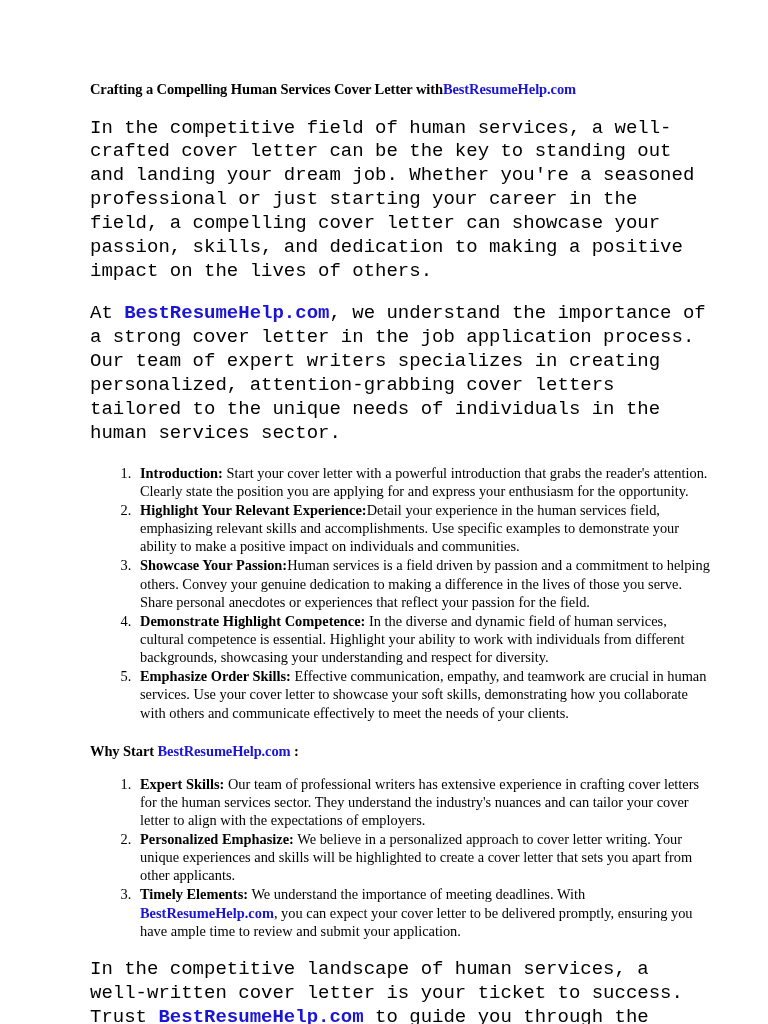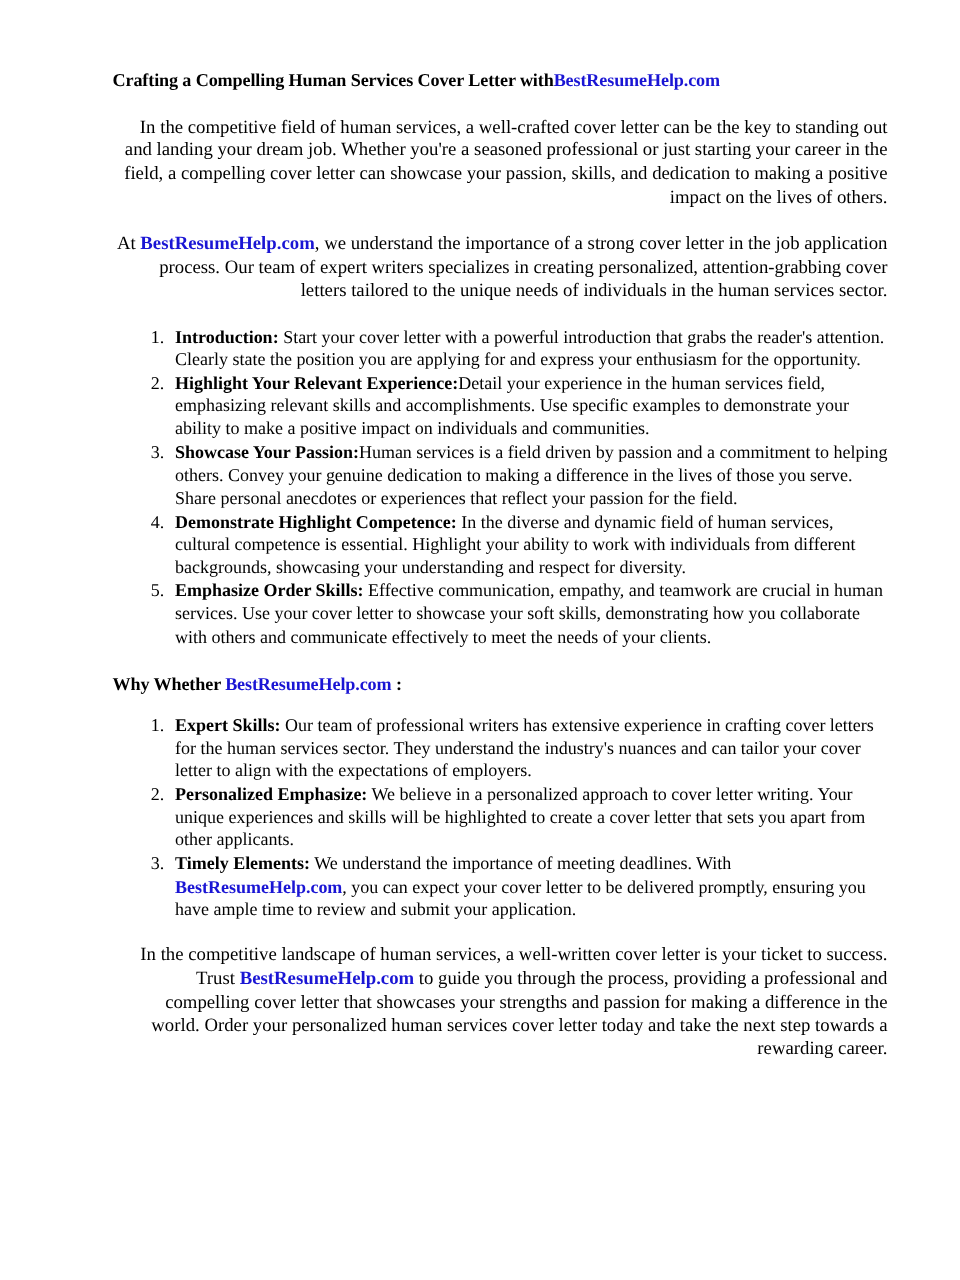--- a/index.html
+++ b/index.html
@@ -11,21 +11,21 @@
     width: 768px;
     height: 1024px;
     font-family: "Liberation Serif", "DejaVu Serif", serif;
     color: #000000;
     -webkit-font-smoothing: antialiased;
   }
   .page {
     width: 768px;
     height: 792px;
     box-sizing: border-box;
-    padding: 56px 44px 0 90px;
+    padding: 80px 44px 0 90px;
     background: #ffffff;
     position: relative;
   }
   .doc {
     width: 620px;
   }
   h1.doc-title {
     font-size: 14.5px;
     font-weight: bold;
     line-height: 1.28;
@@ -33,24 +33,25 @@
     letter-spacing: -0.1px;
   }
   h2.section-heading {
     font-size: 14.5px;
     font-weight: bold;
     line-height: 1.3;
     margin: 20px 0 14px 0;
     letter-spacing: -0.1px;
   }
   p.body-text {
-    font-size: 15px;
+    font-size: 19px;
     line-height: 1.26;
     margin: 0 0 18px 0;
-    text-align: right;
+    text-align: left;
+    font-family: Liberation Mono, monospace;
   }
   ol.doc-list {
     margin: 0 0 18px 0;
     padding: 0 0 0 45px;
     list-style-position: outside;
     list-style-type: decimal;
     font-family: Liberation Serif, serif;
   }
   ol.doc-list li {
     font-size: 14.4px;
@@ -87,21 +88,21 @@
 
 
     <ol class="doc-list">
       <li><span class="lead">Introduction:</span><span> Start your cover letter with a powerful introduction that grabs the reader's attention. Clearly state the position you are applying for and express your enthusiasm for the opportunity.</span></li>
       <li><span class="lead">Highlight Your Relevant Experience:</span><span>Detail your experience in the human services field, emphasizing relevant skills and accomplishments. Use specific examples to demonstrate your ability to make a positive impact on individuals and communities.</span></li>
       <li><span class="lead">Showcase Your Passion:</span><span>Human services is a field driven by passion and a commitment to helping others. Convey your genuine dedication to making a difference in the lives of those you serve. Share personal anecdotes or experiences that reflect your passion for the field.</span></li>
       <li><span class="lead">Demonstrate Highlight Competence:</span><span> In the diverse and dynamic field of human services, cultural competence is essential. Highlight your ability to work with individuals from different backgrounds, showcasing your understanding and respect for diversity.</span></li>
       <li><span class="lead">Emphasize Order Skills:</span><span> Effective communication, empathy, and teamwork are crucial in human services. Use your cover letter to showcase your soft skills, demonstrating how you collaborate with others and communicate effectively to meet the needs of your clients.</span></li>
     </ol>
 
-    <h2 class="section-heading"><span>Why Whether </span><span class="brand">BestResumeHelp.com</span><span> :</span></h2>
+    <h2 class="section-heading"><span>Why Start </span><span class="brand">BestResumeHelp.com</span><span> :</span></h2>
 
     <ol class="doc-list">
       <li><span class="lead">Expert Skills:</span><span> Our team of professional writers has extensive experience in crafting cover letters for the human services sector. They understand the industry's nuances and can tailor your cover letter to align with the expectations of employers.</span></li>
       <li><span class="lead">Personalized Emphasize:</span><span> We believe in a personalized approach to cover letter writing. Your unique experiences and skills will be highlighted to create a cover letter that sets you apart from other applicants.</span></li>
       <li><span class="lead">Timely Elements:</span><span> We understand the importance of meeting deadlines. With </span><span class="brand">BestResumeHelp.com</span><span>, you can expect your cover letter to be delivered promptly, ensuring you have ample time to review and submit your application.</span></li>
     </ol>
 
     <p class="body-text"><span>In the competitive landscape of human services, a well-written cover letter is your ticket to success. Trust </span><span class="brand">BestResumeHelp.com</span><span> to guide you through the process, providing a professional and compelling cover letter that showcases your strengths and passion for making a difference in the world. Order your personalized human services cover letter today and take the next step towards a rewarding career.</span></p>
 
   </div>

